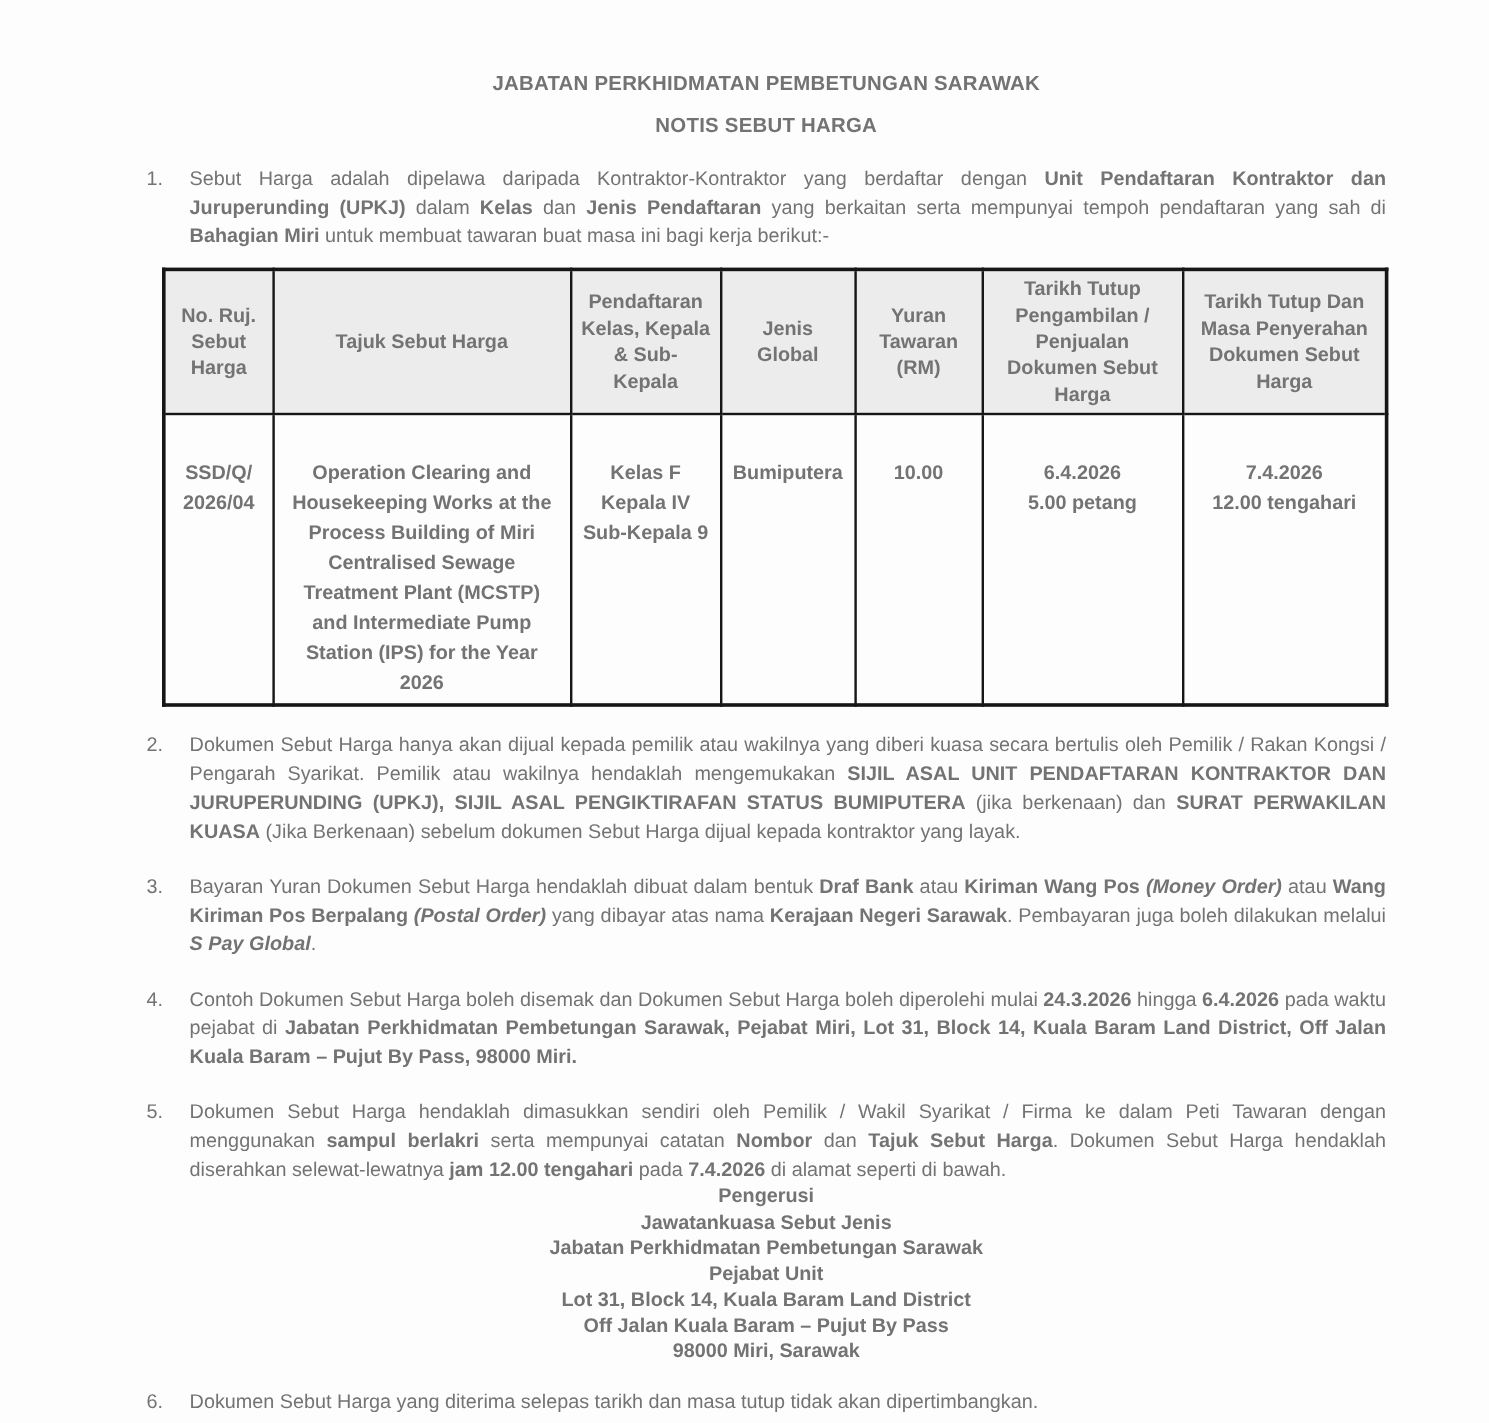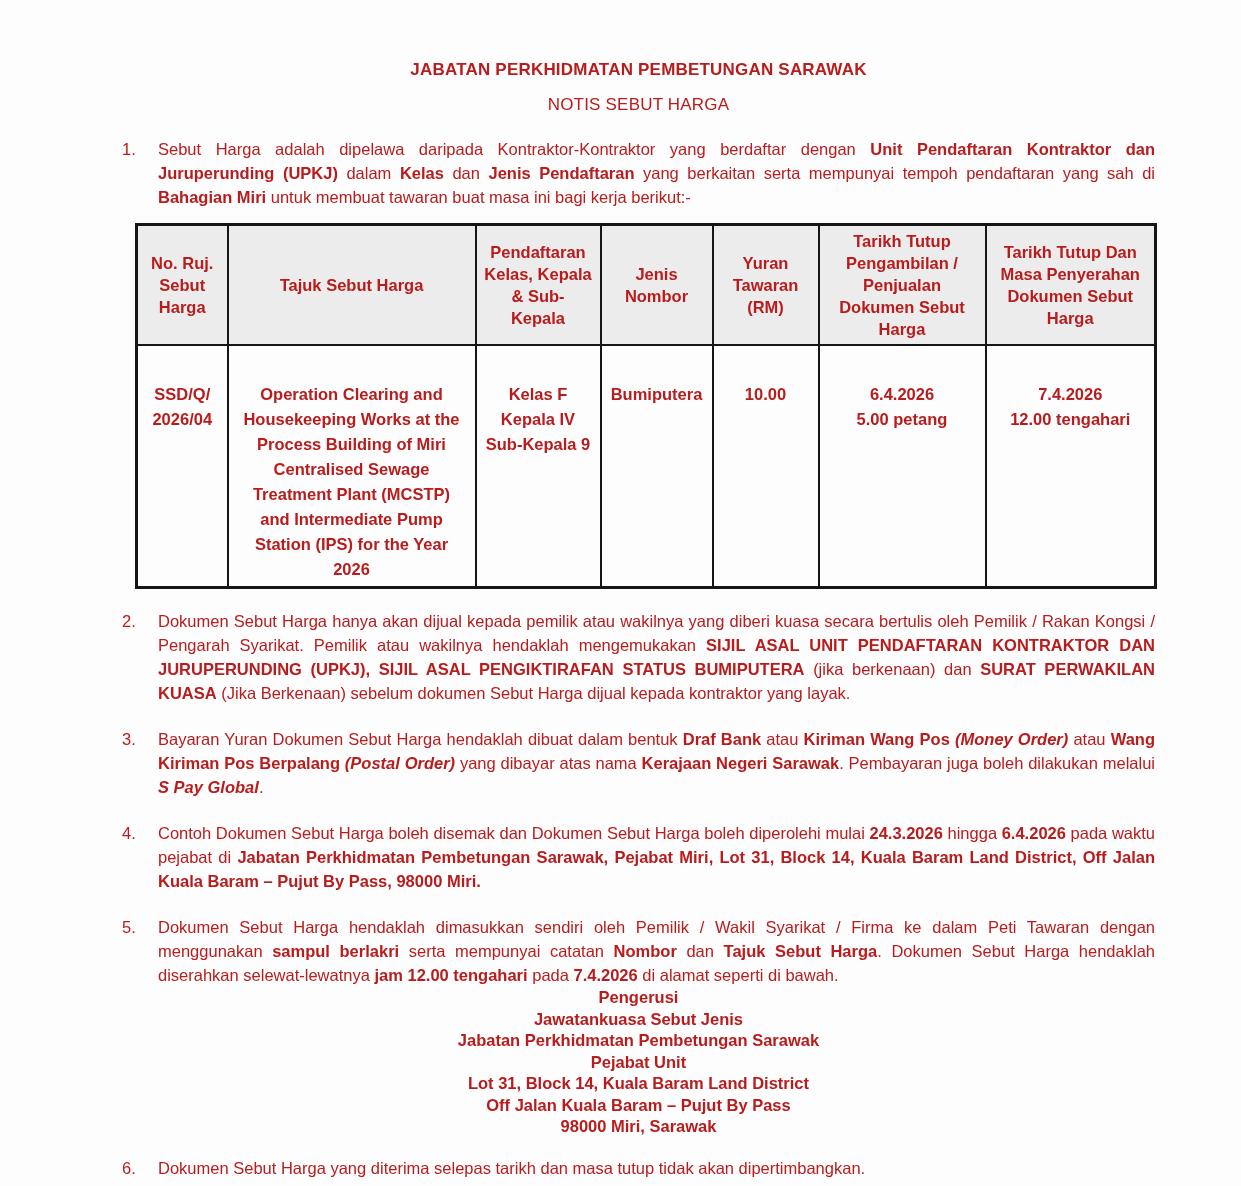--- a/index.html
+++ b/index.html
@@ -1,25 +1,25 @@
 <!DOCTYPE html>
 <html><head>
 <meta charset="utf-8">
 <style>
   * { margin:0; padding:0; box-sizing:border-box; }
   html,body { background:#ffffff; }
   .page {
     width:1241px; height:1186px; overflow:hidden;
     background:#fdfdfe;
     font-family:"Liberation Sans","DejaVu Sans",sans-serif;
-    color:#b91c1c;
+    color:#737373;
     padding:60px 86px 10px 122px;
   }
   .doc-title { text-align:center; font-weight:700; font-size:17px; letter-spacing:.2px; }
-  .doc-subtitle { text-align:center; font-weight:400; font-size:17px; margin-top:15px; letter-spacing:.2px; }
+  .doc-subtitle { text-align:center; font-weight:700; font-size:17px; margin-top:15px; letter-spacing:.2px; }
 
   .clause { display:flex; margin-top:22px; font-size:16.5px; line-height:24px; }
   .clause .num { flex:0 0 36px; }
   .clause .txt { flex:1; text-align:justify; }
 
   table.tender { border-collapse:collapse; table-layout:fixed; width:1019px;
     margin-top:14px; margin-left:13px; border:3px solid #161616; }
   table.tender th, table.tender td {
     border:2px solid #161616; text-align:center; font-weight:700;
     font-size:16.5px; white-space:pre-line; padding:4px 5px;
@@ -59,21 +59,21 @@
       <tr>
         <th>No. Ruj.
 Sebut
 Harga</th>
         <th>Tajuk Sebut Harga</th>
         <th>Pendaftaran
 Kelas, Kepala
 &amp; Sub-
 Kepala</th>
         <th>Jenis
-Nombor</th>
+Global</th>
         <th>Yuran
 Tawaran
 (RM)</th>
         <th>Tarikh Tutup
 Pengambilan /
 Penjualan
 Dokumen Sebut
 Harga</th>
         <th>Tarikh Tutup Dan
 Masa Penyerahan

